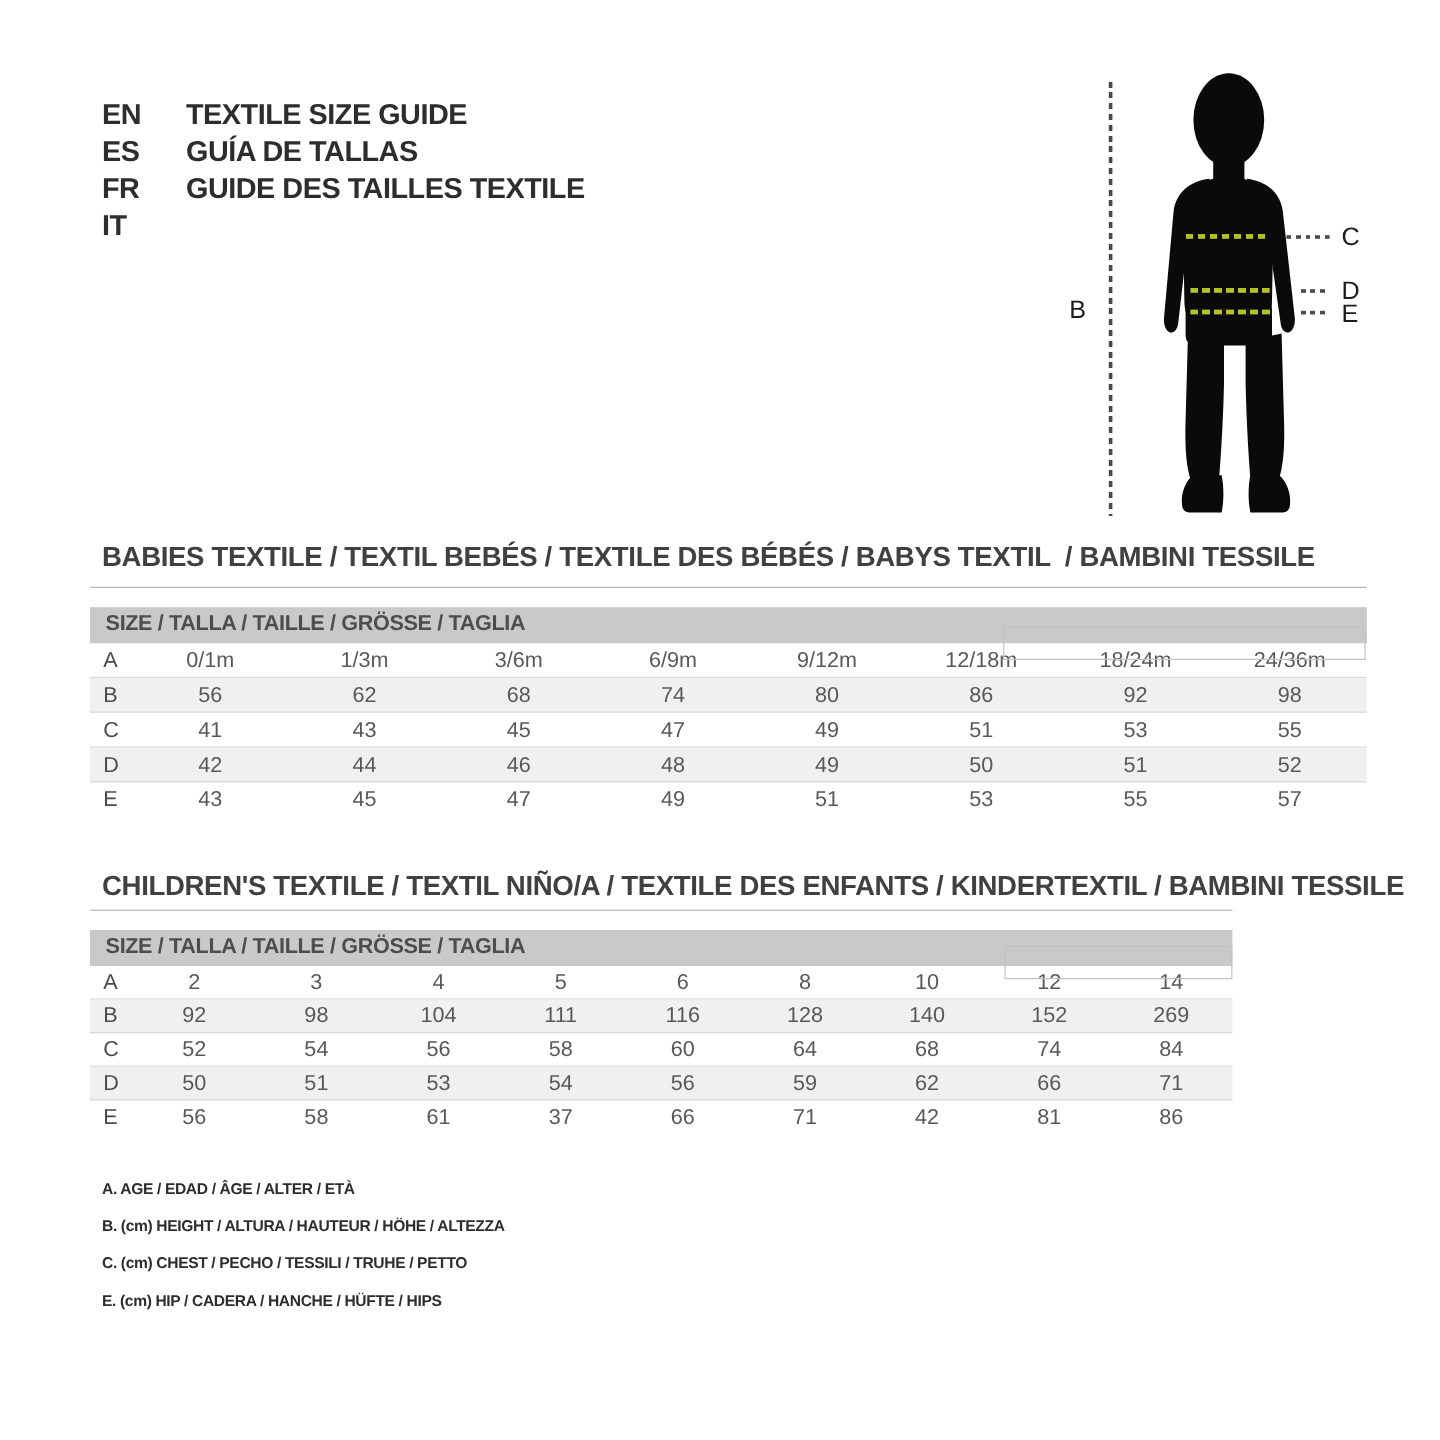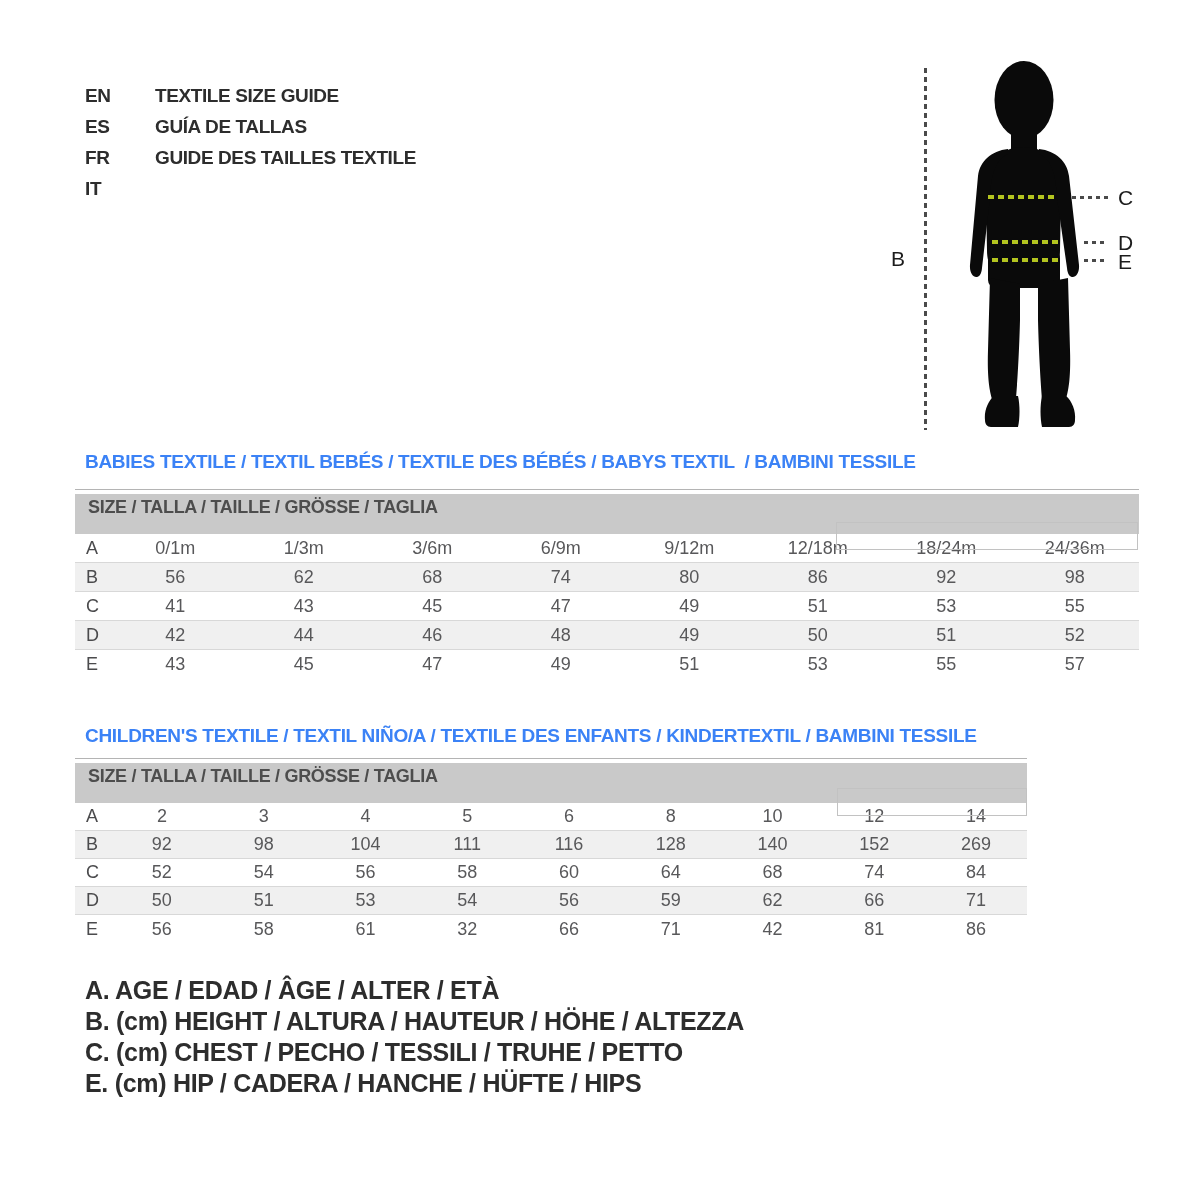--- a/index.html
+++ b/index.html
@@ -4,52 +4,52 @@
 <style>
   html,body{margin:0;padding:0;background:#ffffff;}
   body{
     width:1200px;height:1200px;position:relative;overflow:hidden;
     font-family:"Liberation Sans", sans-serif;color:#2d2d2d;
   }
   .abs{position:absolute;}
 
   
   .lang-block{left:85px;top:80px;}
-  .lang-row{display:flex;line-height:31px;font-weight:bold;font-size:19px;letter-spacing:-0.4px;color:#2d2d2d;}
+  .lang-row{display:flex;line-height:31px;font-weight:bold;font-size:24px;letter-spacing:-0.4px;color:#2d2d2d;}
   .lang-code{width:70px;}
 
   
   .vdash{width:3px;background:repeating-linear-gradient(to bottom,#4a4a4a 0 5px,transparent 5px 9px);}
   .hdash-green{height:4px;background:repeating-linear-gradient(90deg,#b3c41f 0 6px,transparent 6px 10px);}
   .hdash-gray{height:3px;background:repeating-linear-gradient(90deg,#4a4a4a 0 4px,transparent 4px 8px);}
   .mlabel{font-size:21px;color:#1c1c1c;letter-spacing:-0.3px;}
   .sil{fill:#0a0a0a;}
 
   
-  .sec-title{font-weight:bold;font-size:19px;letter-spacing:-0.3px;color:#3b82f6;white-space:pre;text-align:center;}
+  .sec-title{font-weight:bold;font-size:23px;letter-spacing:-0.3px;color:#404040;white-space:pre;text-align:center;}
 
   
   .size-table{position:absolute;left:75px;}
   .topline{height:0;border-top:1px solid #b4b4b4;}
   .size-header{
-    margin-top:4px;height:40px;line-height:26px;background:#c9c9c9;color:#4d4d4d;
+    margin-top:16px;height:30px;line-height:26px;background:#c9c9c9;color:#4d4d4d;
     font-weight:bold;font-size:18px;letter-spacing:-0.3px;padding-left:13px;box-sizing:border-box;
   }
   .trow{display:grid;align-items:center;font-size:18px;color:#58585a;border-bottom:1px solid #d8d8d8;box-sizing:border-box;}
   .trow.last{border-bottom:none;}
   .trow.stripe{background:#f0f0f0;}
   .babies .trow{grid-template-columns:36px repeat(8,1fr);height:29px;}
   .children .trow{grid-template-columns:36px repeat(9,1fr);height:28px;}
   .trow .rl{padding-left:11px;color:#4b4b4d;}
   .trow .v{text-align:center;}
   .hl-box{position:absolute;border:1px solid #c2c2c2;background:transparent;box-sizing:border-box;}
 
   
   .legend-block{left:85px;top:975px;}
-  .legend-row{line-height:31px;font-weight:bold;font-size:25px;letter-spacing:-0.3px;color:#2d2d2d;}
+  .legend-row{line-height:31px;font-weight:bold;font-size:13px;letter-spacing:-0.3px;color:#2d2d2d;}
 </style>
 </head>
 <body>
 
 <div class="abs lang-block" id="lang-block">
     <div class="lang-row">
       <span class="lang-code">EN</span>
       <span>TEXTILE SIZE GUIDE</span>
     </div>
     <div class="lang-row">
@@ -211,21 +211,21 @@
         <div class="v">59</div>
         <div class="v">62</div>
         <div class="v">66</div>
         <div class="v">71</div>
       </div>
       <div class="trow last">
         <div class="rl">E</div>
         <div class="v">56</div>
         <div class="v">58</div>
         <div class="v">61</div>
-        <div class="v">32</div>
+        <div class="v">37</div>
         <div class="v">66</div>
         <div class="v">71</div>
         <div class="v">42</div>
         <div class="v">81</div>
         <div class="v">86</div>
       </div>
     </div>
   <div class="hl-box" style="left:762px;top:30px;width:190px;height:28px;"></div>
 </div>
 

